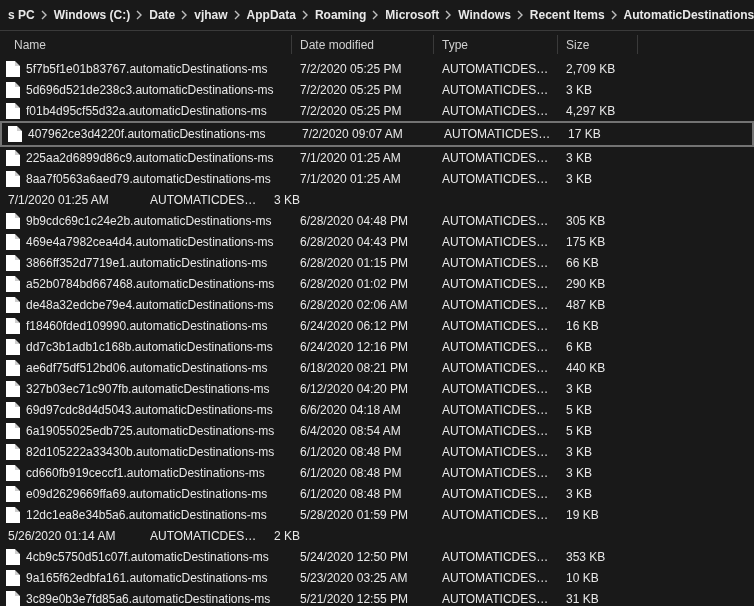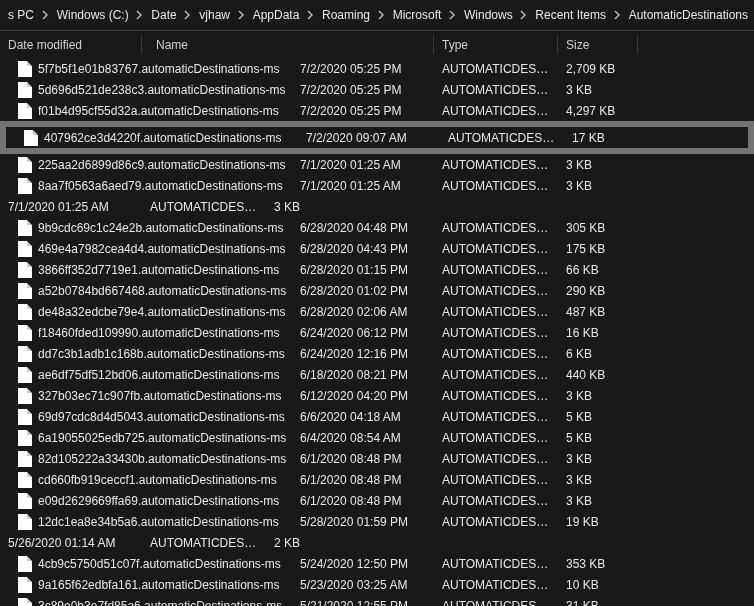--- a/index.html
+++ b/index.html
@@ -17,20 +17,21 @@
     display: flex;
     align-items: center;
     padding: 6px 0 6px 2px;
     background: #191919;
     white-space: nowrap;
   }
   .crumb {
     display: flex;
     align-items: flex-start;
     padding: 2px 2px;
+    font-weight: bold;
   }
   .crumb-label { padding: 0 4px; }
   .crumb-chevron {
     width: 12px; height: 12px;
     display: inline-flex; align-items: center; justify-content: center;
     color: #bdbdbd;
     font-size: 10px;
   }
   .header-row {
     display: flex;
@@ -60,35 +61,35 @@
   .col-type { width: 124px; }
   .col-size { width: 80px; justify-content: flex-start; }
   .rows { }
   .row {
     display: flex;
     align-items: center;
     height: 21px;
     padding: 0;
   }
   .row.selected {
-    border: 6px solid #737373;
-    height: 33px;
+    border: 2px solid #737373;
+    height: 26px;
   }
   .cell {
     padding: 0 8px;
     overflow: hidden;
     white-space: nowrap;
     text-overflow: clip;
     color: #e8e8e8;
   }
   .cell-name {
     width: 292px;
     display: flex;
     align-items: center;
-    padding-left: 18px;
+    padding-left: 6px;
   }
   .cell-date { width: 142px; }
   .cell-type { width: 124px; text-overflow: ellipsis; }
   .cell-size { width: 80px; }
   .file-icon {
     width: 14px; height: 16px;
     background: #fff;
     margin-right: 6px;
     position: relative;
     flex-shrink: 0;
@@ -177,22 +178,22 @@
       <svg width="7" height="10" viewBox="0 0 7 10">
         <path d="M1 1 L5 5 L1 9" stroke="#bdbdbd" stroke-width="1.4" fill="none"></path>
       </svg>
     </span>
     <div class="crumb">
       <span class="crumb-label">AutomaticDestinations</span>
     </div>
   </div>
 
 <div class="header-row">
+  <div class="header-cell col-name">Name</div>
   <div class="header-cell col-date">Date modified</div>
-  <div class="header-cell col-name">Name</div>
   <div class="header-cell col-type">Type</div>
   <div class="header-cell col-size">Size</div>
 </div>
 
 <div class="rows" id="rows">
     <div class="row">
       <div class="cell cell-name">
         <span class="file-icon"></span>
         <span>5f7b5f1e01b83767.automaticDestinations-ms</span>
       </div>

